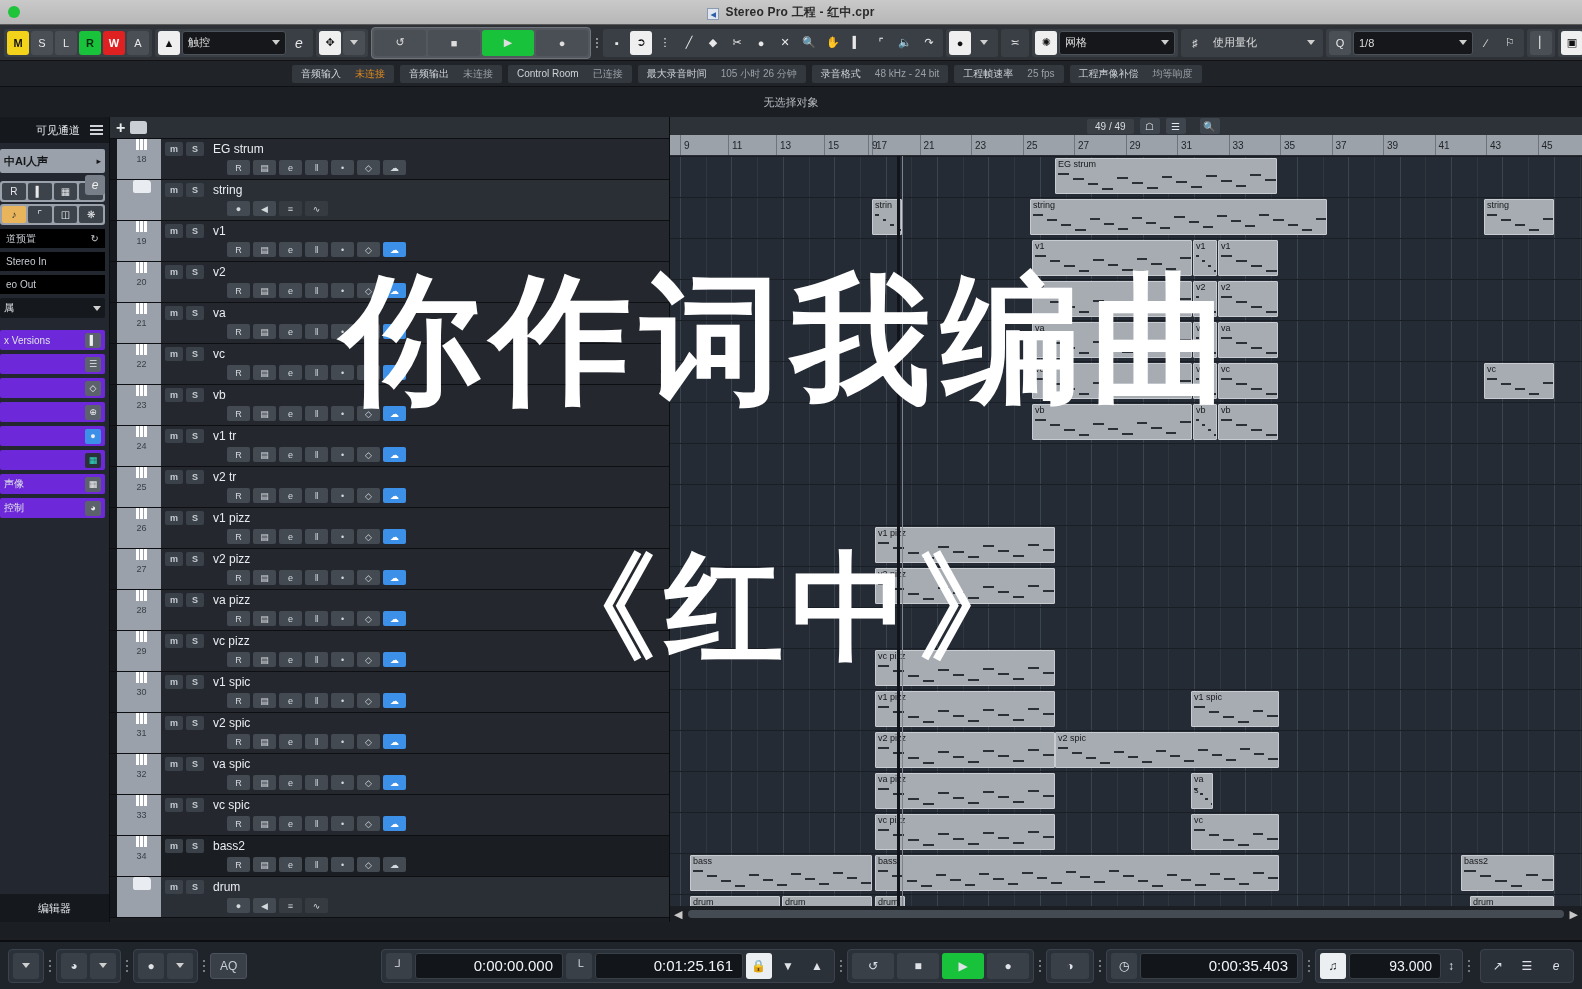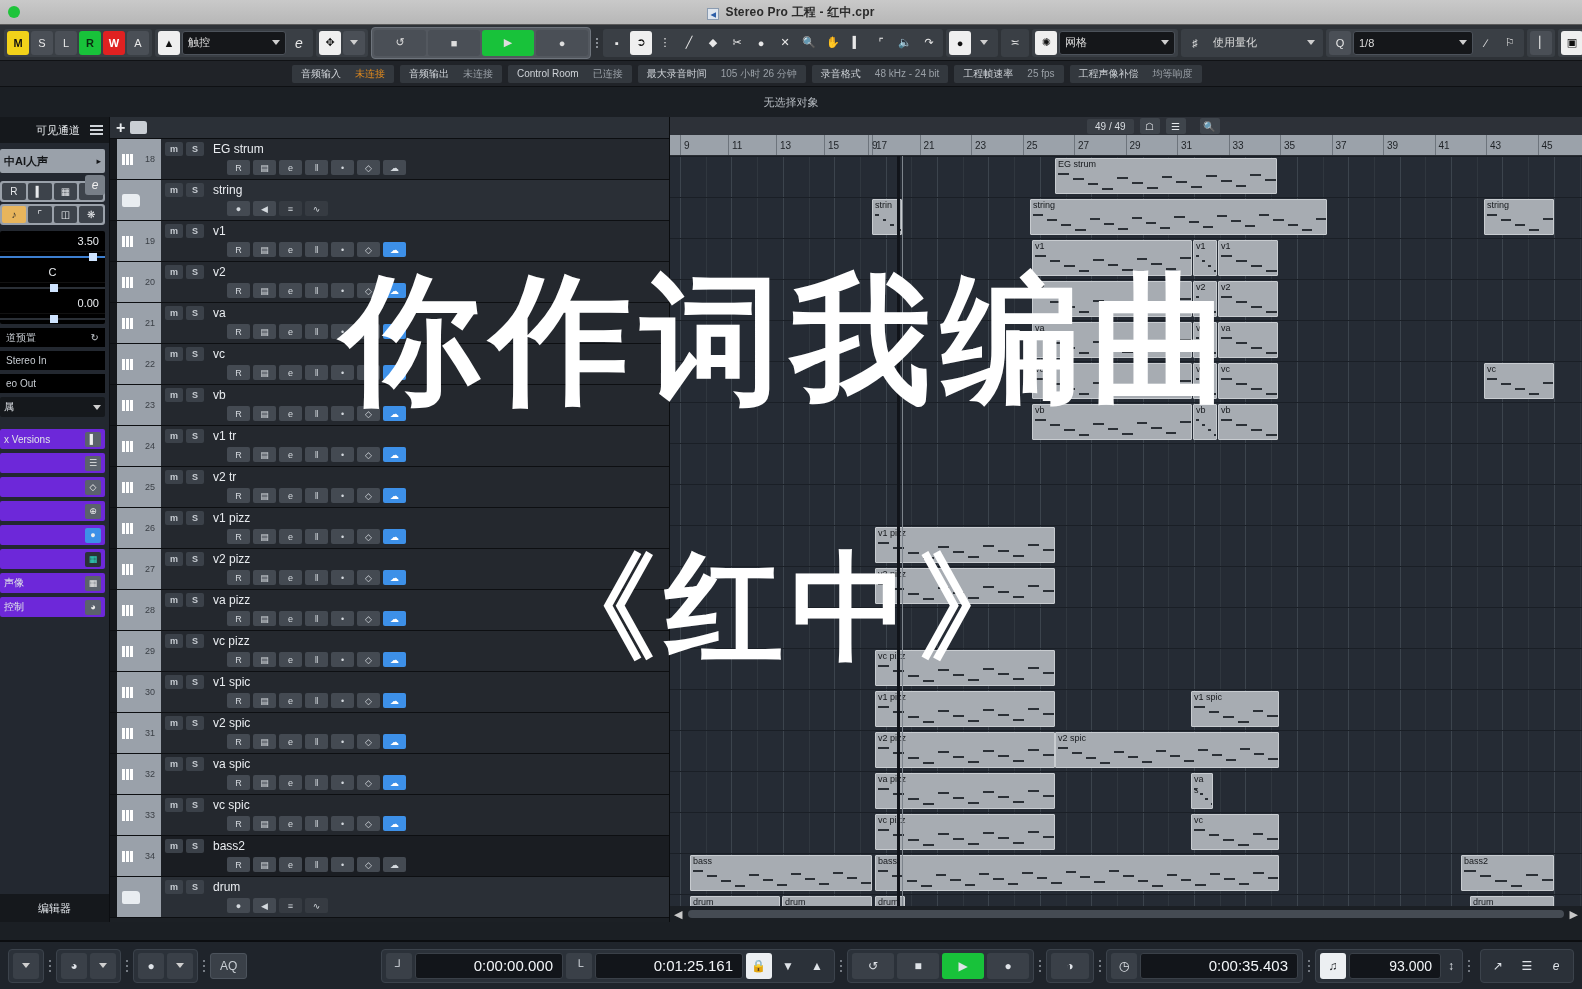--- a/index.html
+++ b/index.html
@@ -94,21 +94,21 @@
   
   .tracklist { width:560px; background:#1c2025; position:relative; overflow:hidden; border-right:1px solid #0a0c0e;}
   .tl-head { height:22px; background:#2b3037; display:flex; align-items:center; gap:5px; padding-left:6px;
              border-bottom:1px solid #0c0e11;}
   .tl-head .plus { color:#e9ecef; font-size:16px; font-weight:bold; line-height:1;}
   .tl-head .fld { width:17px;height:13px;background:#c9ced4;border-radius:2px 3px 2px 2px;}
   .trk { position:relative; display:flex; border-bottom:1px solid #0d0f12; background:#24282e; height:41px;}
   .trk.folder { background:#2a2f36; }
   .trk.sel { background:#1a1d22; }
   .trk .colorbar{ width:7px; background:#15181c;}
-  .trk .icn { width:44px; display:flex; align-items:center; gap:12px; padding-left:5px; background:#9aa1aa;}
+  .trk .icn { width:44px; display:flex; align-items:center; gap:4px; padding-left:5px; background:#9aa1aa;flex-direction:column;}
   .trk.folder .icn{ background:#9aa1aa;}
   .trk .keys { display:flex; gap:1px; }
   .trk .keys i{ width:3px;height:11px;background:#fff;display:block;}
   .trk .num { font-size:9px; color:#3a3f45; }
   .trk .body { flex:1; position:relative; padding:3px 0 0 4px;}
   .trk .r1 { display:flex; align-items:center; gap:3px;}
   .msq { width:18px;height:14px;background:#3b4149;border-radius:2px;color:#c7ccd2;font-size:9px;
          font-weight:bold; display:flex;align-items:center;justify-content:center;}
   .tname { font-size:12px; color:#e9ecf0; margin-left:6px; }
   .trk .r2 { display:flex; gap:3px; margin-top:4px; margin-left:62px;}
@@ -346,43 +346,20 @@
         <span class="ibt">▦</span>
         <span class="ibt">✕</span>
       </div>
       <div class="insp-btnrow">
         <span class="ibt amber">♪</span>
         <span class="ibt">⌜</span>
         <span class="ibt">◫</span>
         <span class="ibt">❋</span>
       </div>
 
-      <div class="insp-values">
-        <div class="ivrow">
-          <span>3.50</span>
-        </div>
-        <div class="slid">
-          <span class="ln"></span>
-            <span class="kn" style="left:85%"></span>
-        </div>
-        <div class="ivrow cen">
-          <span>C</span>
-        </div>
-        <div class="slid">
-          <span class="ln" style="background:#2a2f36"></span>
-            <span class="kn" style="left:48%"></span>
-        </div>
-        <div class="ivrow">
-          <span>0.00</span>
-        </div>
-        <div class="slid">
-          <span class="ln" style="background:#2a2f36"></span>
-            <span class="kn" style="left:48%"></span>
-        </div>
-      </div>
 
       <div class="insp-line">
         <span>道预置</span>
         <span>↻</span>
       </div>
       <div class="insp-line">
         <span>Stereo In</span>
       </div>
       <div class="insp-line">
         <span>eo Out</span>

